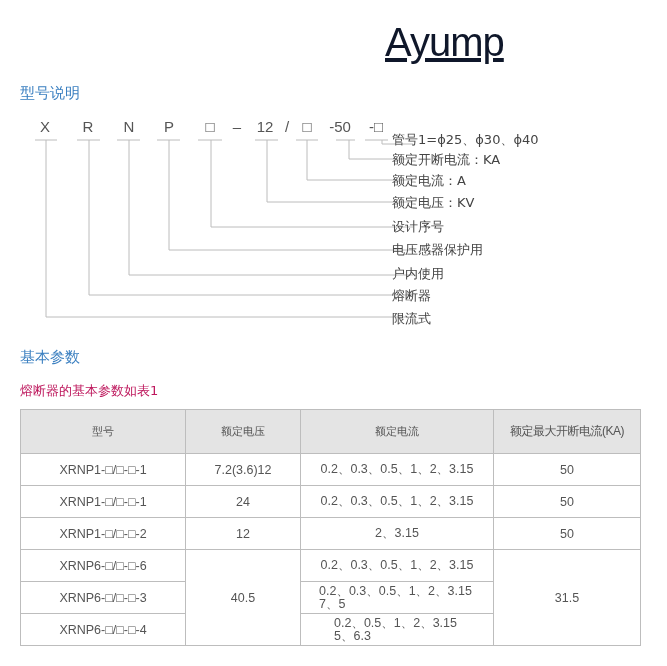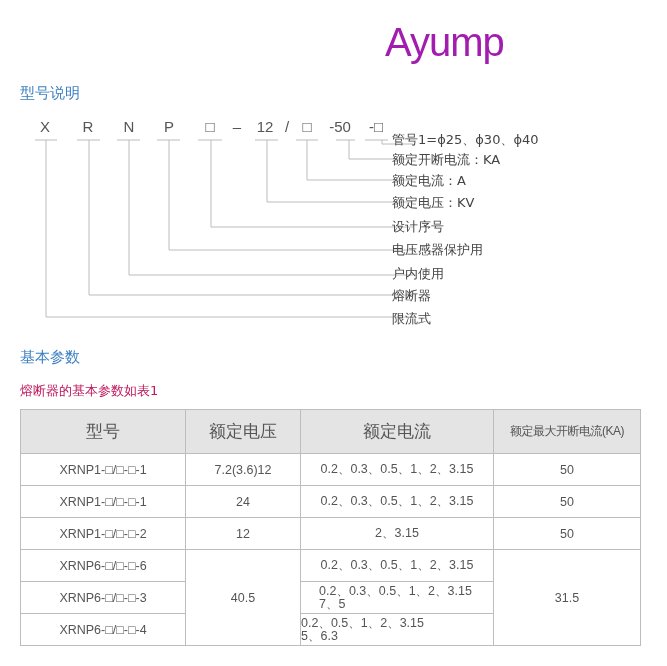--- a/index.html
+++ b/index.html
@@ -1,31 +1,31 @@
 <!DOCTYPE html>
 <html><head>
 <meta charset="utf-8">
 <style>
   html,body{margin:0;padding:0;background:#ffffff;}
   body{width:667px;height:666px;position:relative;overflow:hidden;font-family:"DejaVu Sans","Liberation Sans",sans-serif;color:#444;}
   .logo{position:absolute;left:385px;top:22px;display:flex;align-items:center;}
-  .logo-en{font-family:"Liberation Sans","DejaVu Sans",sans-serif;font-size:40px;color:#a21caf;letter-spacing:-1px;line-height:40px;font-weight:normal;}
+  .logo-en{font-family:"Liberation Sans","DejaVu Sans",sans-serif;font-size:40px;color:#0f172a;letter-spacing:-1px;line-height:40px;font-weight:normal;text-decoration:underline;}
   .logo-cn{font-size:24px;color:#333;margin-left:12px;font-weight:bold;letter-spacing:1px;line-height:40px;}
   .section-title{position:absolute;left:20px;font-size:15px;color:#3a7fc0;font-family:Liberation Serif, serif;}
   .desc{position:absolute;left:20px;top:382px;font-size:13px;color:#be185d;}
   .code-char{position:absolute;top:118px;font-size:15px;color:#555;font-family:"Liberation Sans","DejaVu Sans",sans-serif;transform:translateX(-50%);}
   .diag svg{position:absolute;left:0;top:0;}
   .label{position:absolute;left:392px;font-size:13px;color:#444;line-height:16px;white-space:nowrap;}
   table{position:absolute;left:20px;top:409px;border-collapse:collapse;font-family:"Liberation Sans","DejaVu Sans",sans-serif;font-size:12.5px;color:#555;}
   td,th{border:1px solid #bdbdbd;text-align:center;padding:0;font-weight:normal;}
-  th{background:#e4e4e4;color:#555;height:43px;font-size:17px;}
+  th{background:#e4e4e4;color:#555;height:43px;font-size:11px;}
   th.last{font-size:12px;letter-spacing:-0.5px;}
   td{height:31px;border-radius:14px;}
   td.left2{text-align:left;padding-left:18px;line-height:13px;}
-  td.left3{text-align:left;line-height:13px;}
+  td.left3{text-align:left;padding-left:33px;line-height:13px;}
 </style>
 </head>
 <body>
 
 <div class="logo">
   <span class="logo-en">Ayump</span>
 </div>
 
 <div class="section-title" style="top:84px;">型号说明</div>
 

